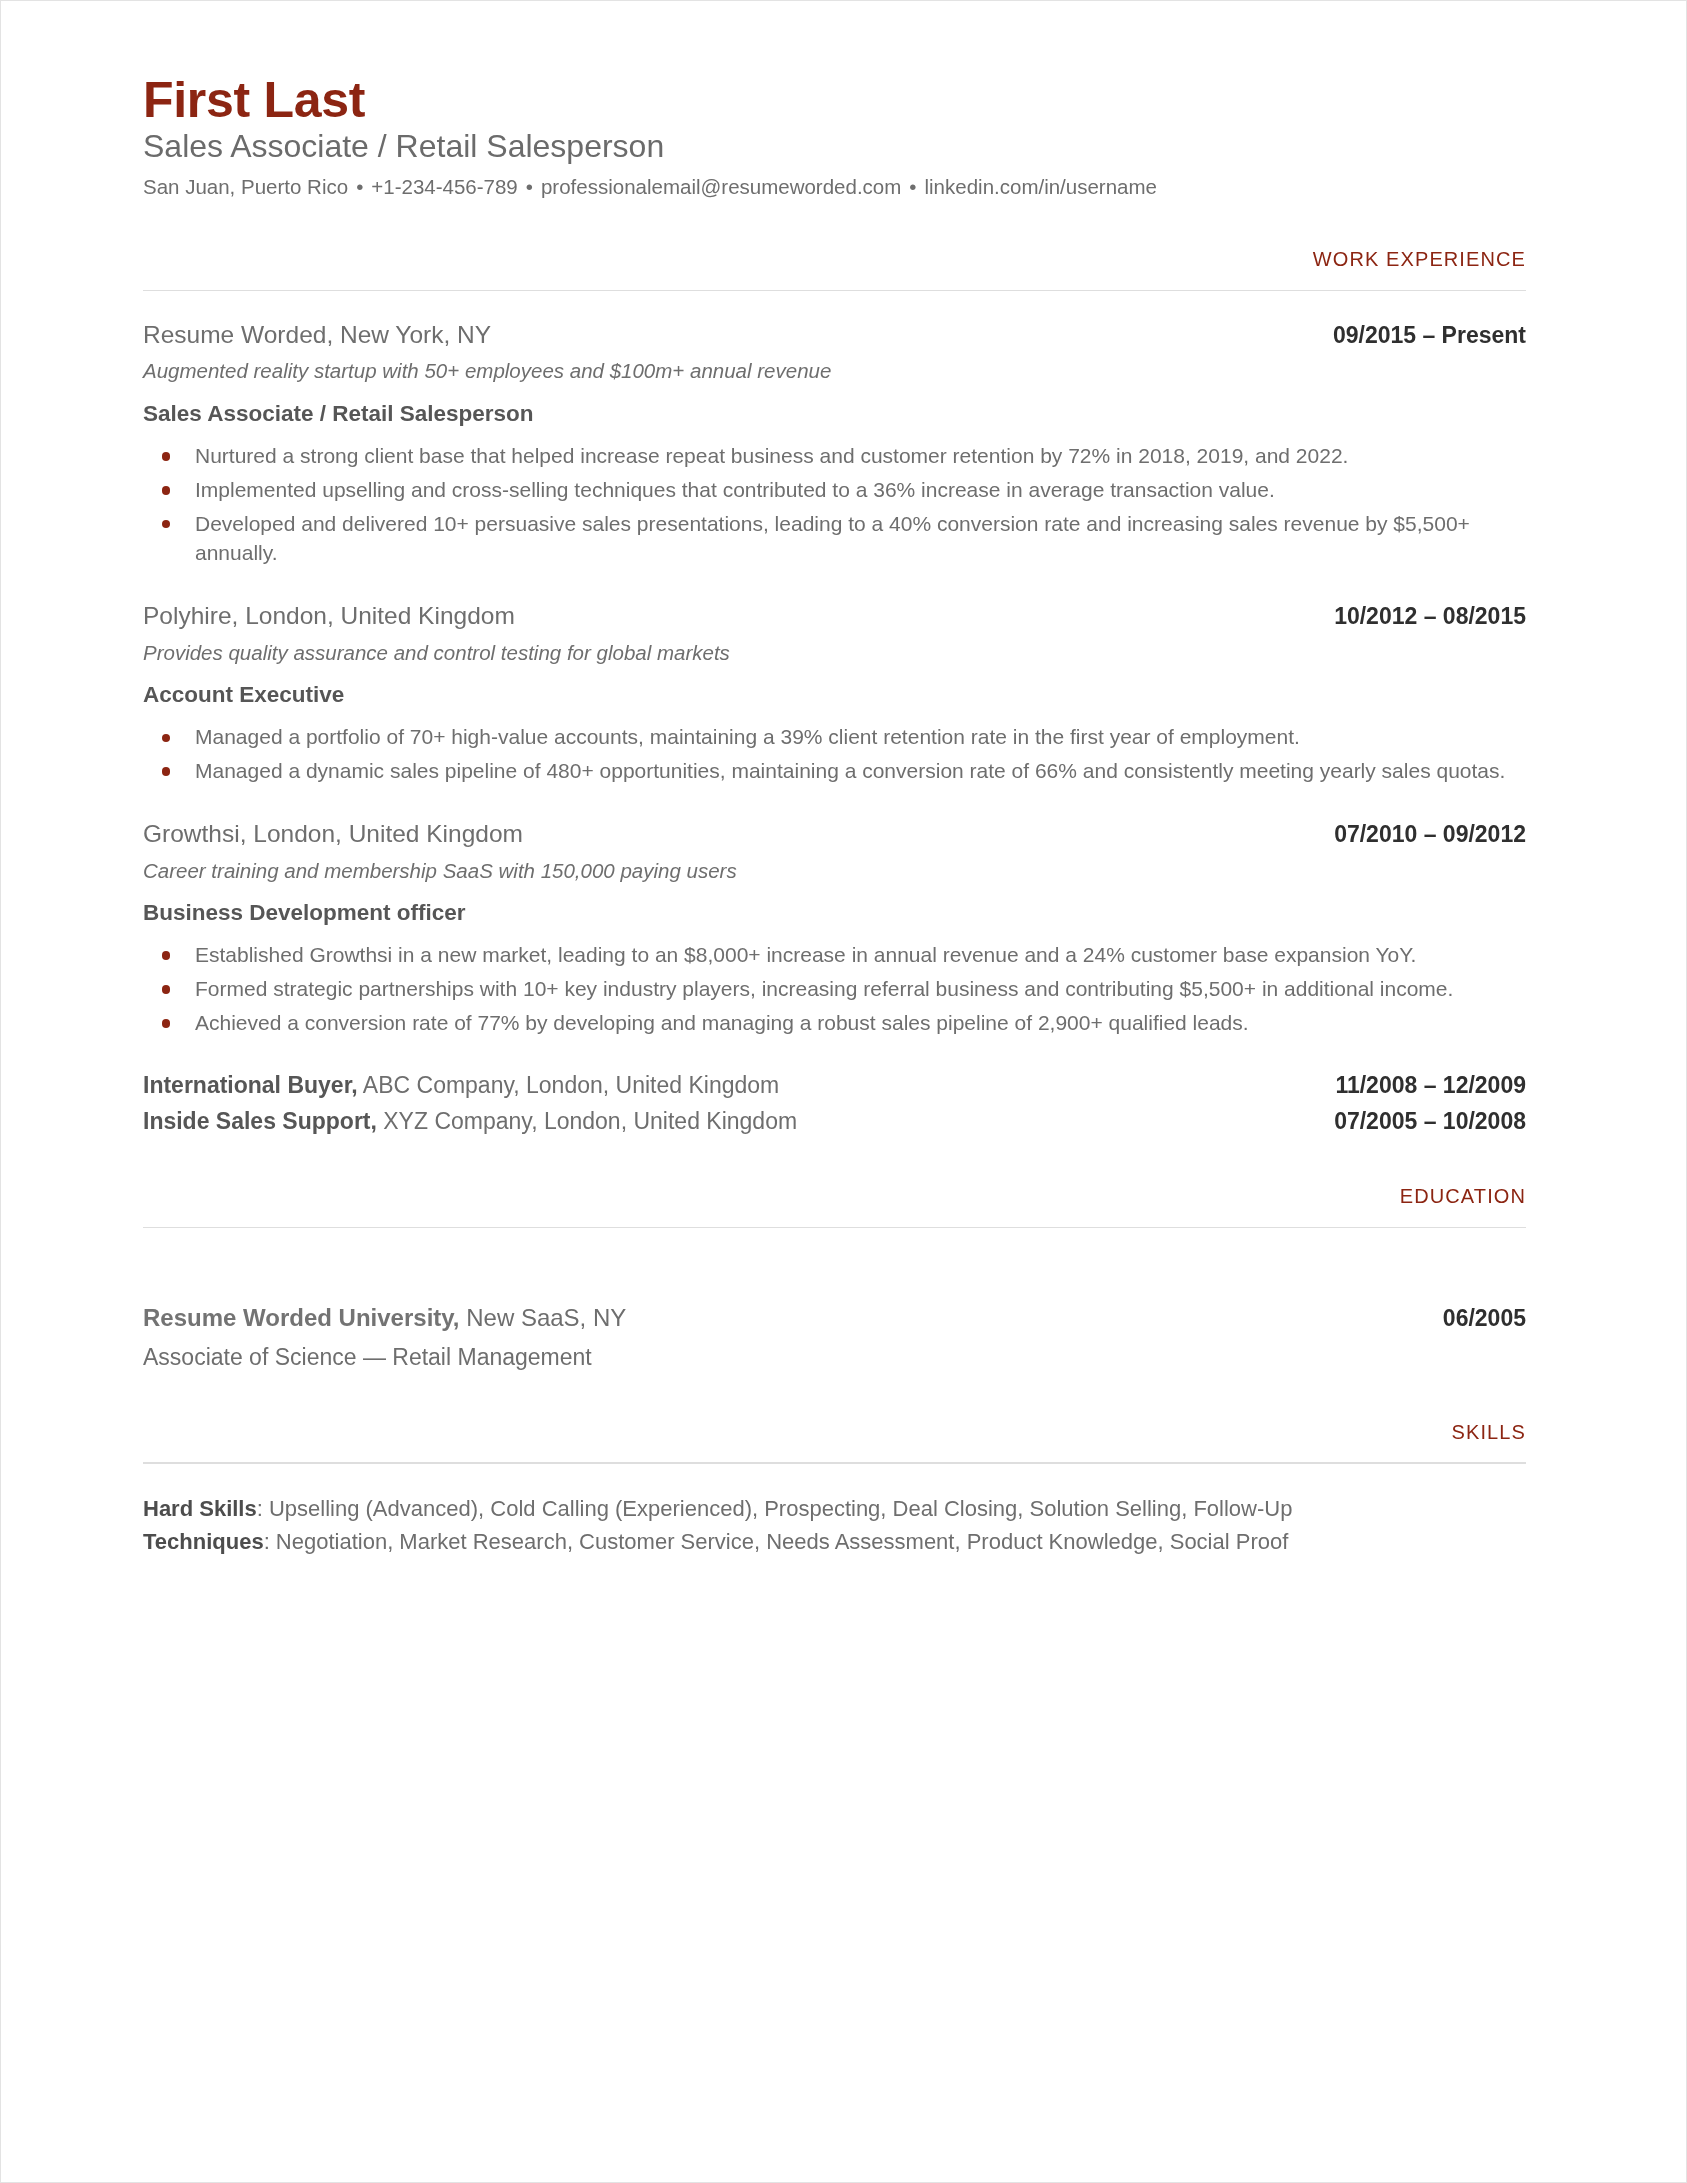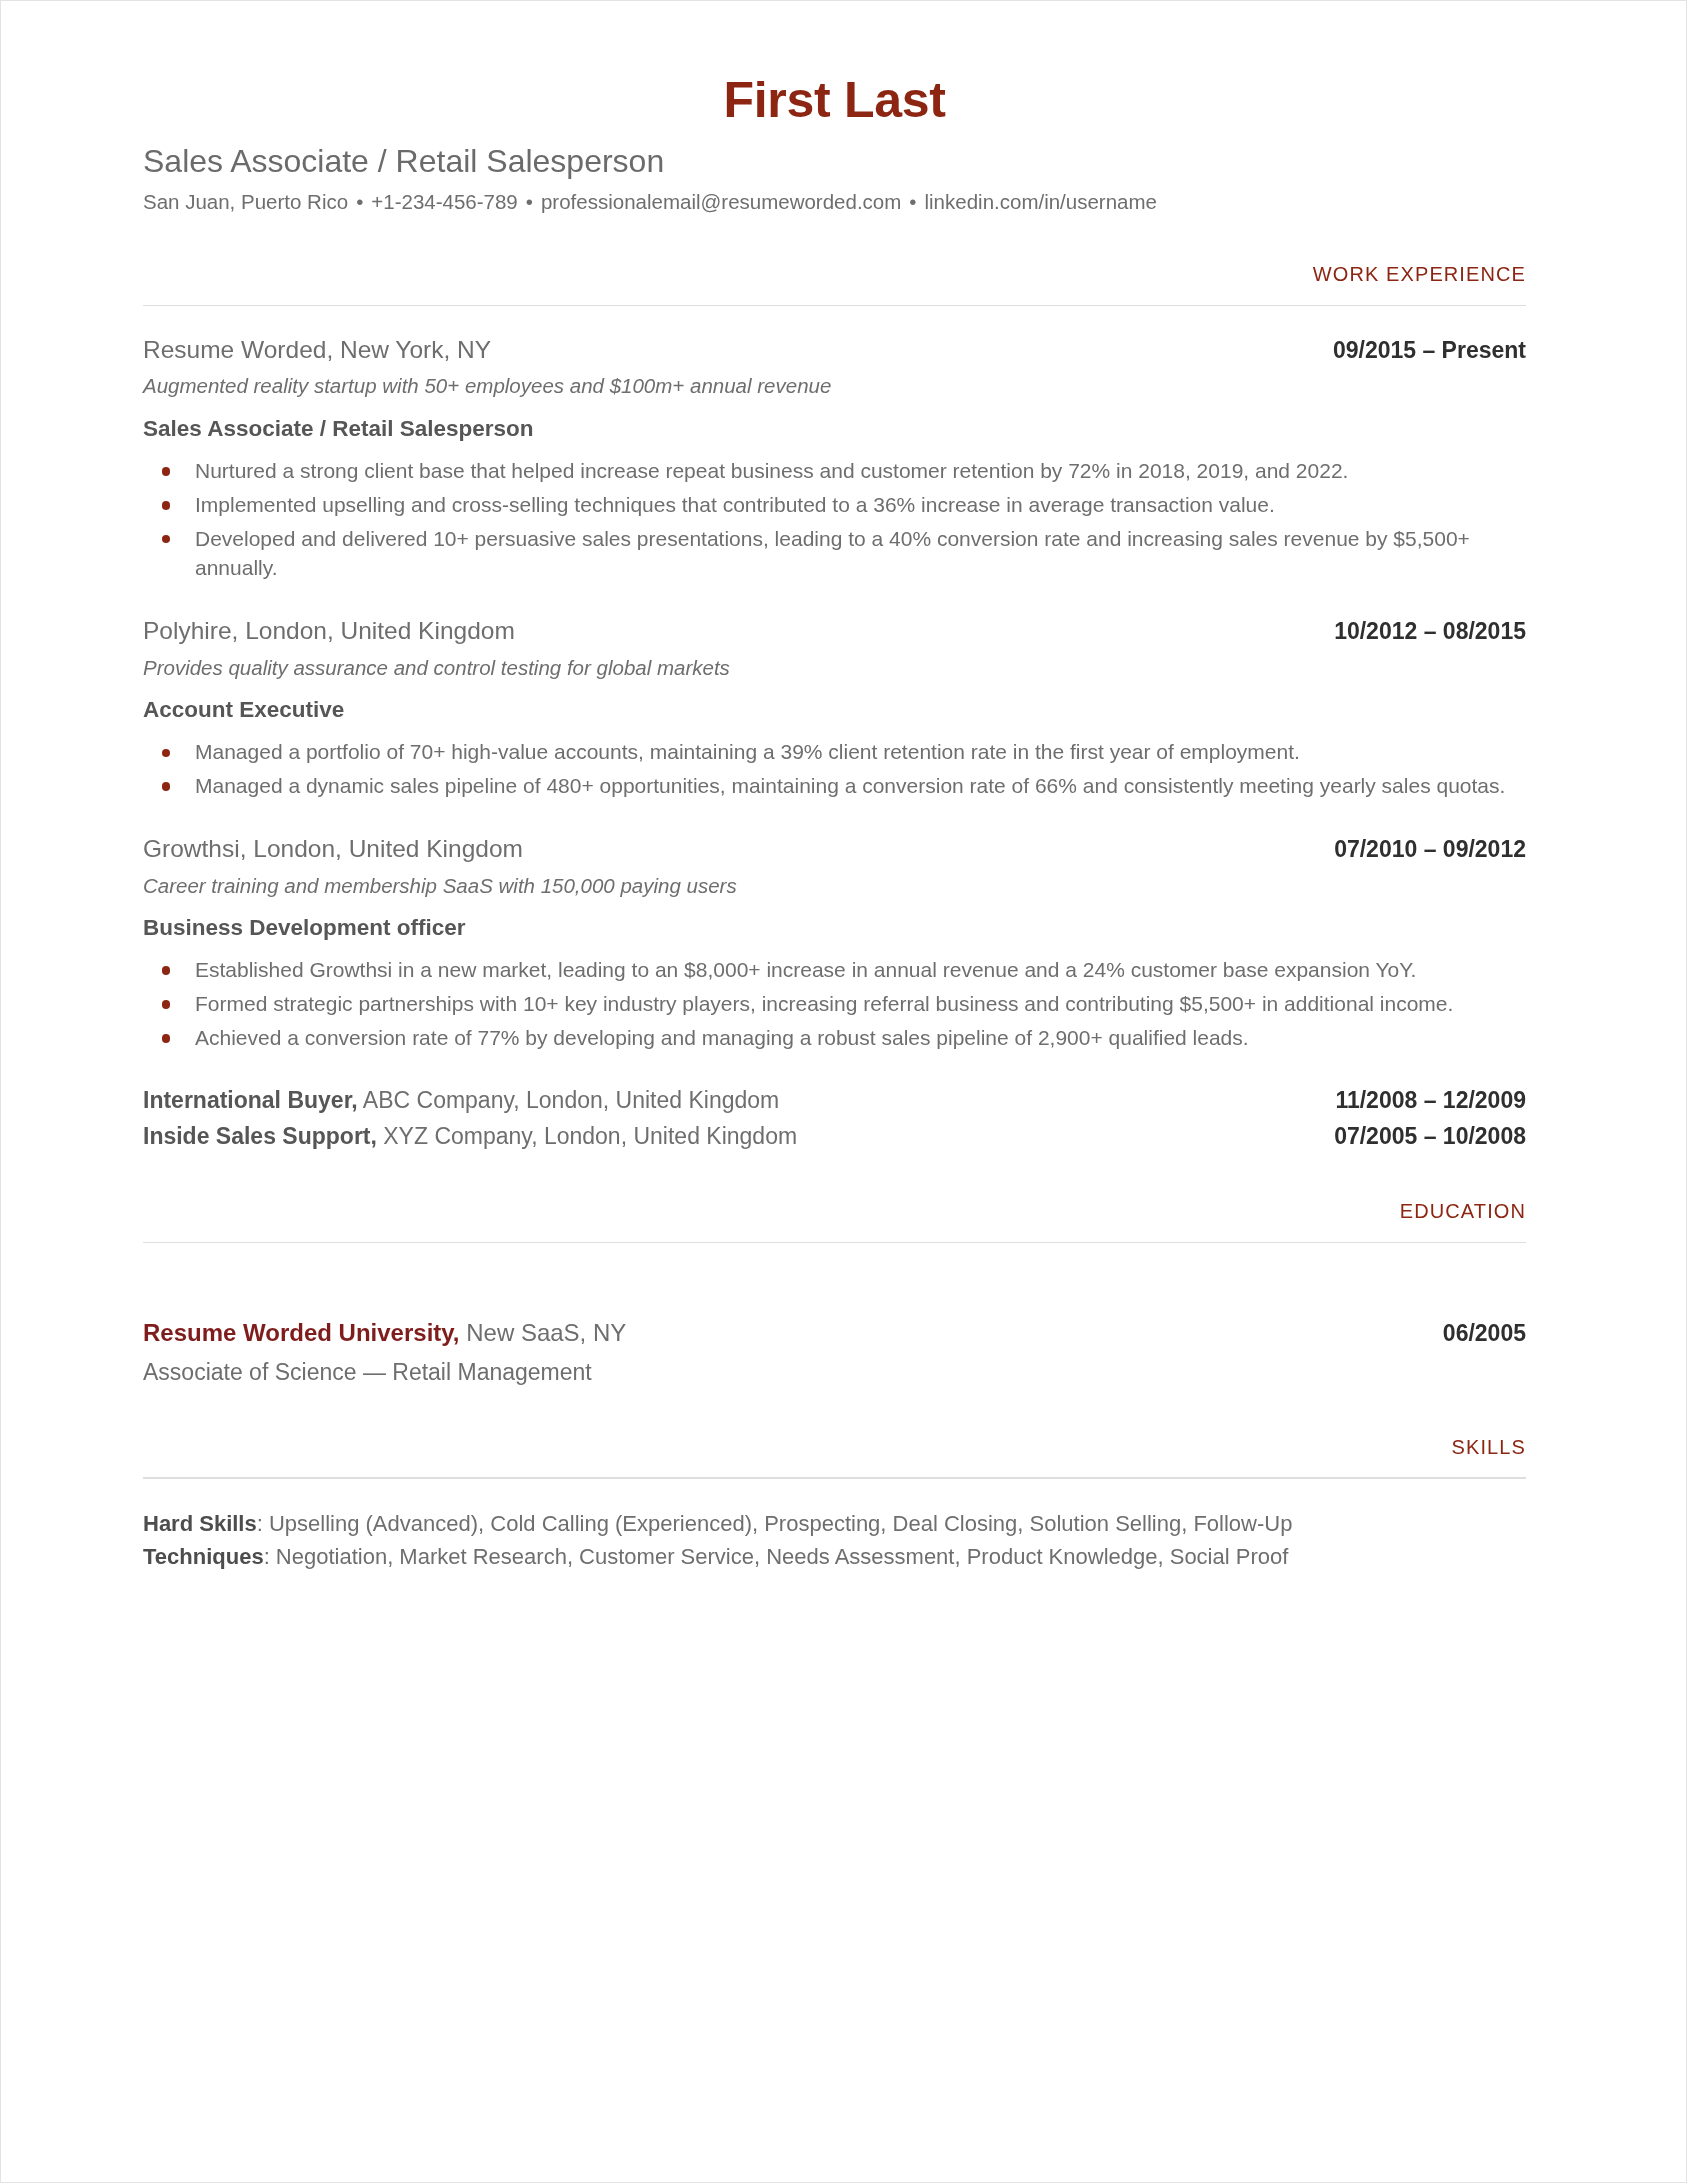--- a/index.html
+++ b/index.html
@@ -31,23 +31,22 @@
     width: 1383px;
   }
 
   
   .name {
     font-size: 50px;
     font-weight: bold;
     color: #8C2512;
     letter-spacing: -0.3px;
     line-height: 1.02;
-    margin: 0 0 18px 0;
-    white-space: nowrap;
-    text-align: center;
+    margin: 0 0 3px 0;
+    white-space: nowrap;
   }
   .headline {
     font-size: 32px;
     font-weight: 400;
     color: #6b6b6b;
     line-height: 1.12;
     margin: 0 0 10.6px 0;
     white-space: nowrap;
   }
   .contact {
@@ -175,21 +174,21 @@
     align-items: baseline;
     justify-content: space-between;
     width: 100%;
   }
   .edu-school {
     font-size: 24px;
     color: #6e6e6e;
     line-height: 1.28;
     white-space: nowrap;
   }
-  .edu-school b { font-weight: bold; color: #7f1d1d; }
+  .edu-school b { font-weight: bold; color: #737373; }
   .edu-date {
     font-size: 23px;
     font-weight: bold;
     color: #2f2f2f;
     white-space: nowrap;
     padding-left: 26.5px;
     margin-top: 48px;
   }
   .edu-degree {
     font-size: 23px;

